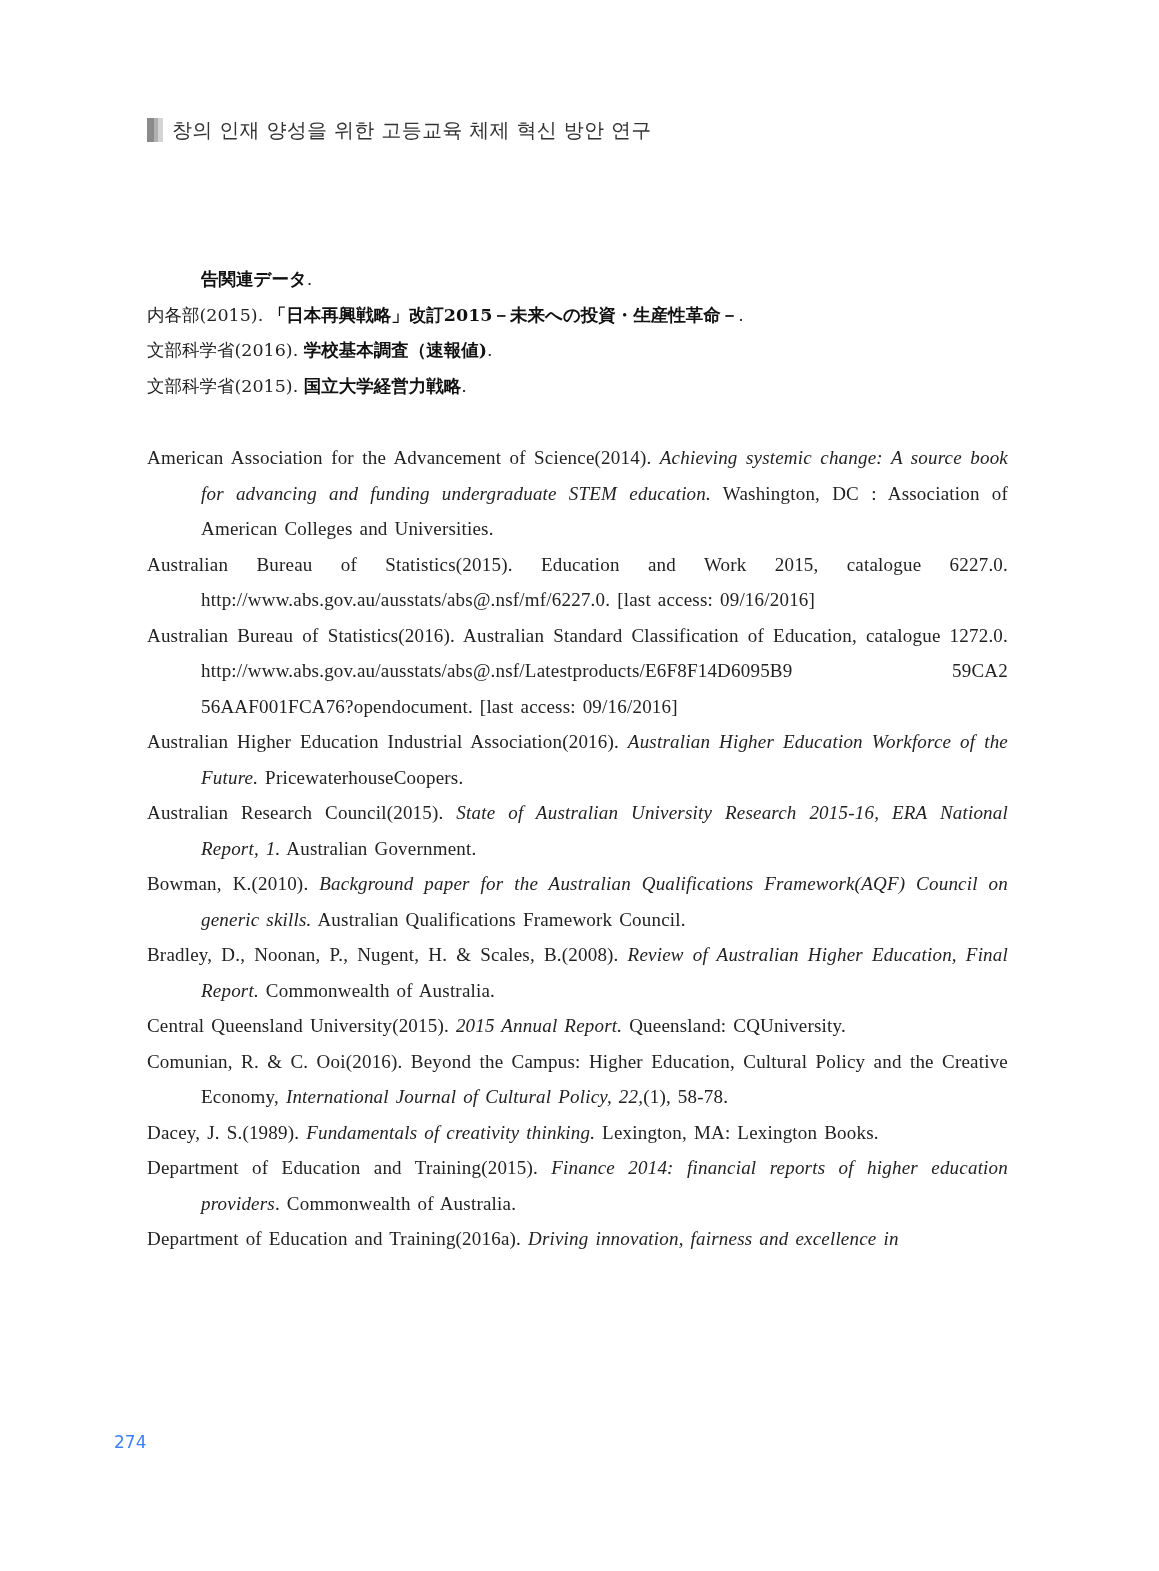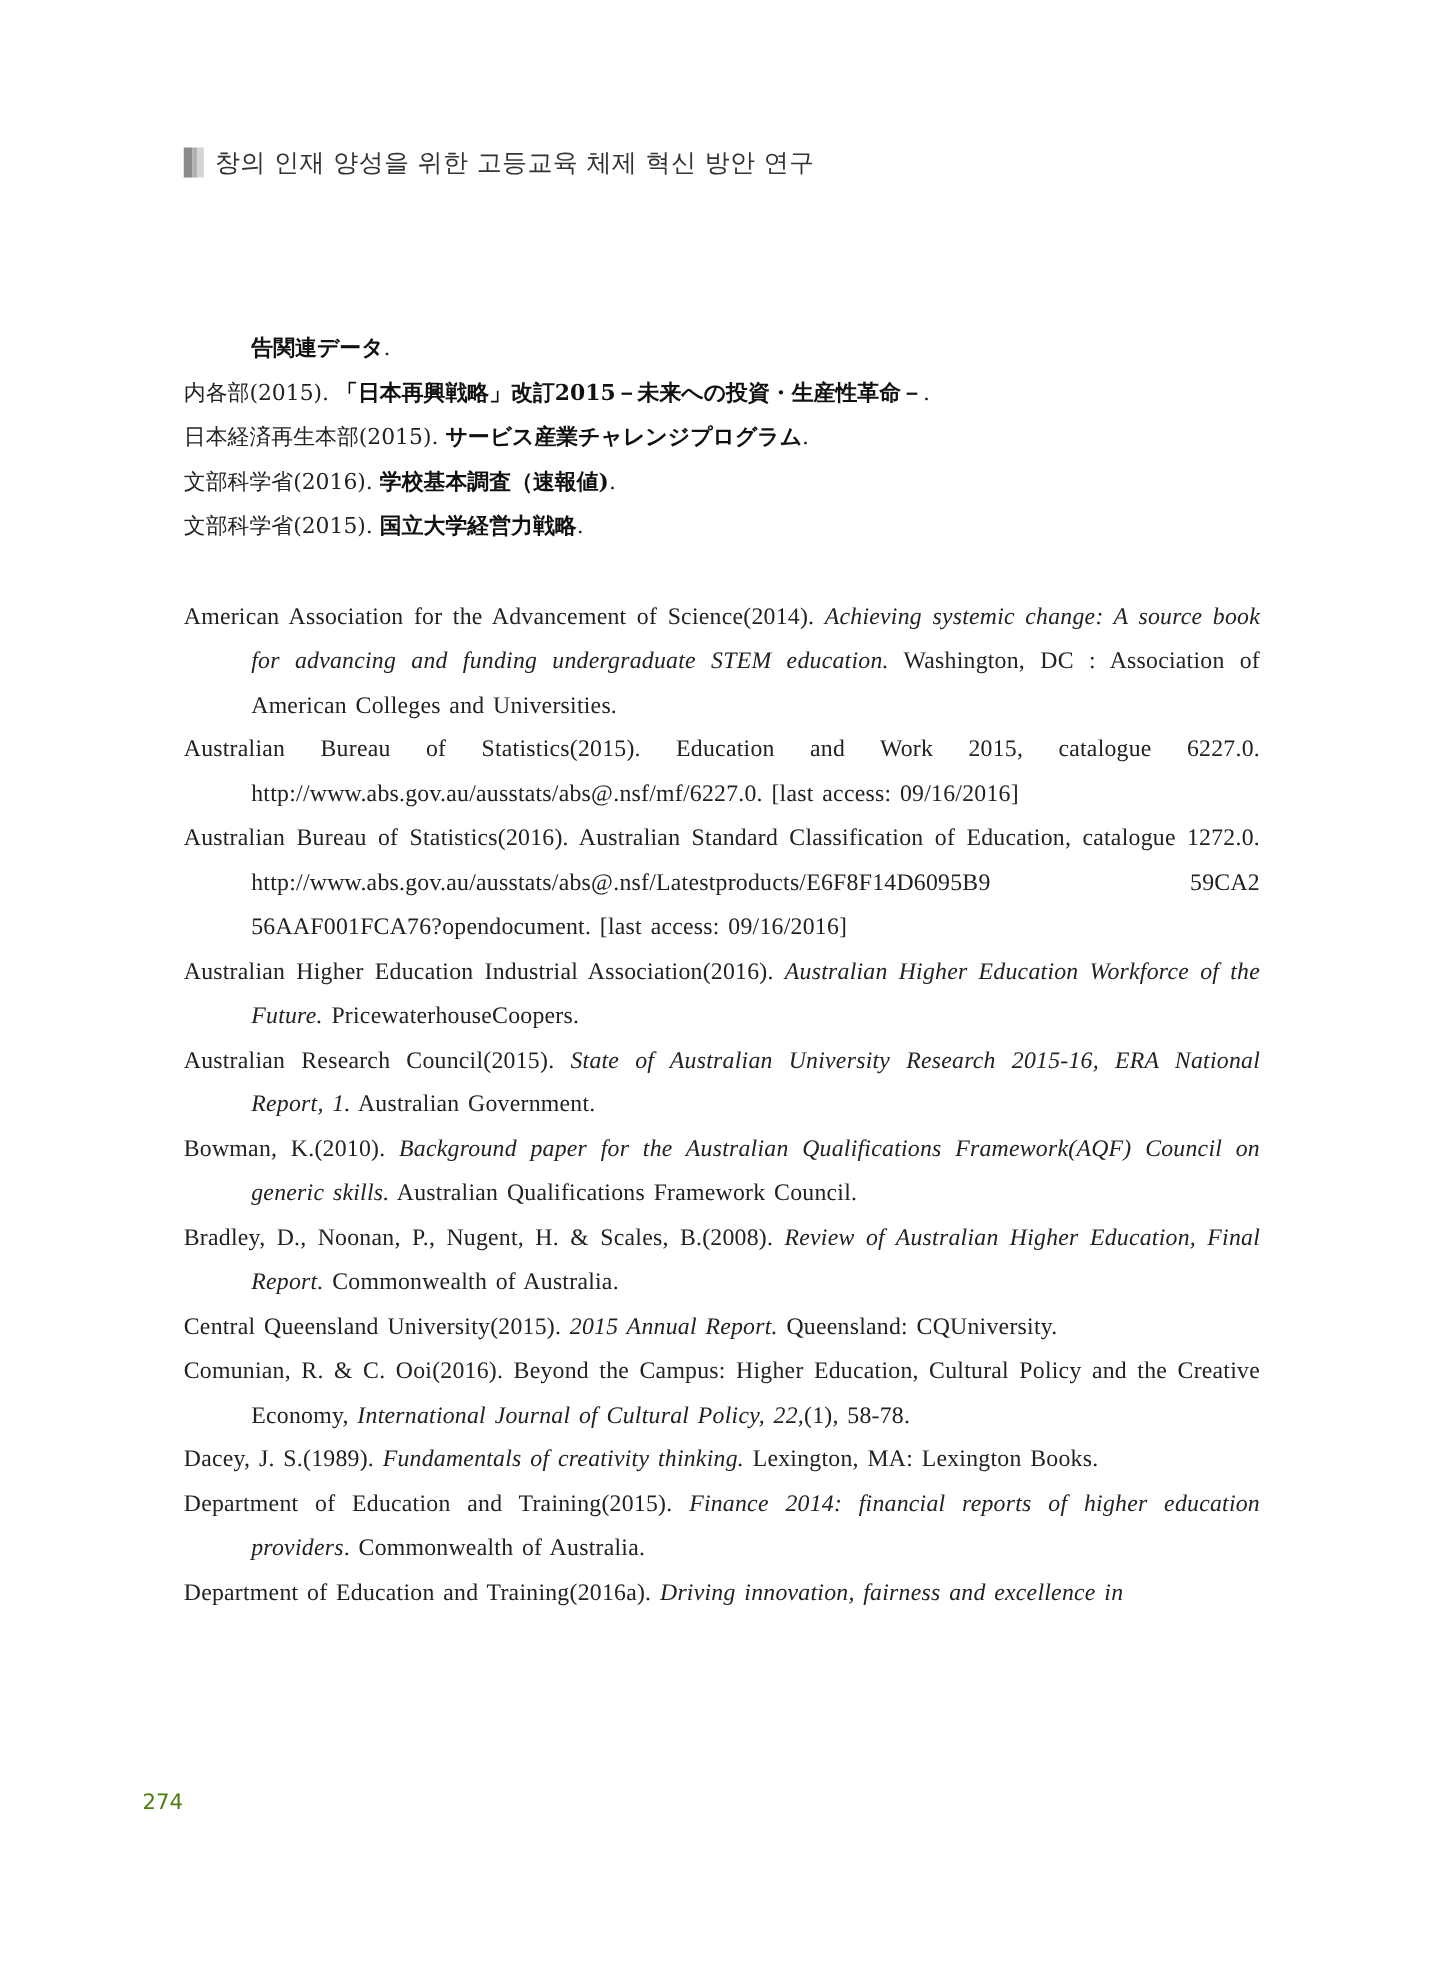--- a/index.html
+++ b/index.html
@@ -34,39 +34,38 @@
     margin: 0; padding-left: 54px; text-indent: -54px;
     text-align: justify;
     font-family: "Liberation Serif", "DejaVu Serif", serif;
     font-size: 19px; line-height: 35.5px;
     letter-spacing: 0.2px; word-spacing: 2px;
   }
   .ref i { font-style: italic; }
   .page-number {
     position: absolute; left: 114px; top: 1432px;
     font-family: "DejaVu Sans", "Liberation Sans", sans-serif;
-    font-size: 17px; color: #4d7c0f;
+    font-size: 17px; color: #3b82f6;
   }
 </style>
 </head>
 <body>
 
 <div class="running-header">
   <div class="header-bar">
     <span class="hb1"></span>
       <span class="hb2"></span>
       <span class="hb3"></span>
   </div>
   <span class="header-title">창의 인재 양성을 위한 고등교육 체제 혁신 방안 연구</span>
 </div>
 
 <div class="refs">
   <p class="jp-line indent"><span></span><b>告関連データ</b><span>.</span></p>
   <p class="jp-line"><span>内各部(2015). </span><b>「日本再興戦略」改訂2015－未来への投資・生産性革命－</b><span>.</span></p>
-  <p class="jp-line"><span>日本経済再生本部(2015). </span><b>サービス産業チャレンジプログラム</b><span>.</span></p>
   <p class="jp-line"><span>文部科学省(2016). </span><b>学校基本調査（速報値)</b><span>.</span></p>
   <p class="jp-line"><span>文部科学省(2015). </span><b>国立大学経営力戦略</b><span>.</span></p>
 
   <div class="gap"></div>
 
   <p class="ref"><span>American Association for the Advancement of Science(2014). </span><i>Achieving systemic change: A source book for advancing and funding undergraduate STEM education.</i><span> Washington, DC : Association of American Colleges and Universities.</span></p>
   <p class="ref"><span>Australian Bureau of Statistics(2015). Education and Work 2015, catalogue 6227.0. http://www.abs.gov.au/ausstats/abs@.nsf/mf/6227.0. [last access: 09/16/2016]</span><i></i><span></span></p>
   <p class="ref"><span>Australian Bureau of Statistics(2016). Australian Standard Classification of Education, catalogue 1272.0. http://www.abs.gov.au/ausstats/abs@.nsf/Latestproducts/E6F8F14D6095B9 59CA2 56AAF001FCA76?opendocument. [last access: 09/16/2016]</span><i></i><span></span></p>
   <p class="ref"><span>Australian Higher Education Industrial Association(2016). </span><i>Australian Higher Education Workforce of the Future.</i><span> PricewaterhouseCoopers.</span></p>
   <p class="ref"><span>Australian Research Council(2015). </span><i>State of Australian University Research 2015-16, ERA National Report, 1.</i><span> Australian Government.</span></p>

